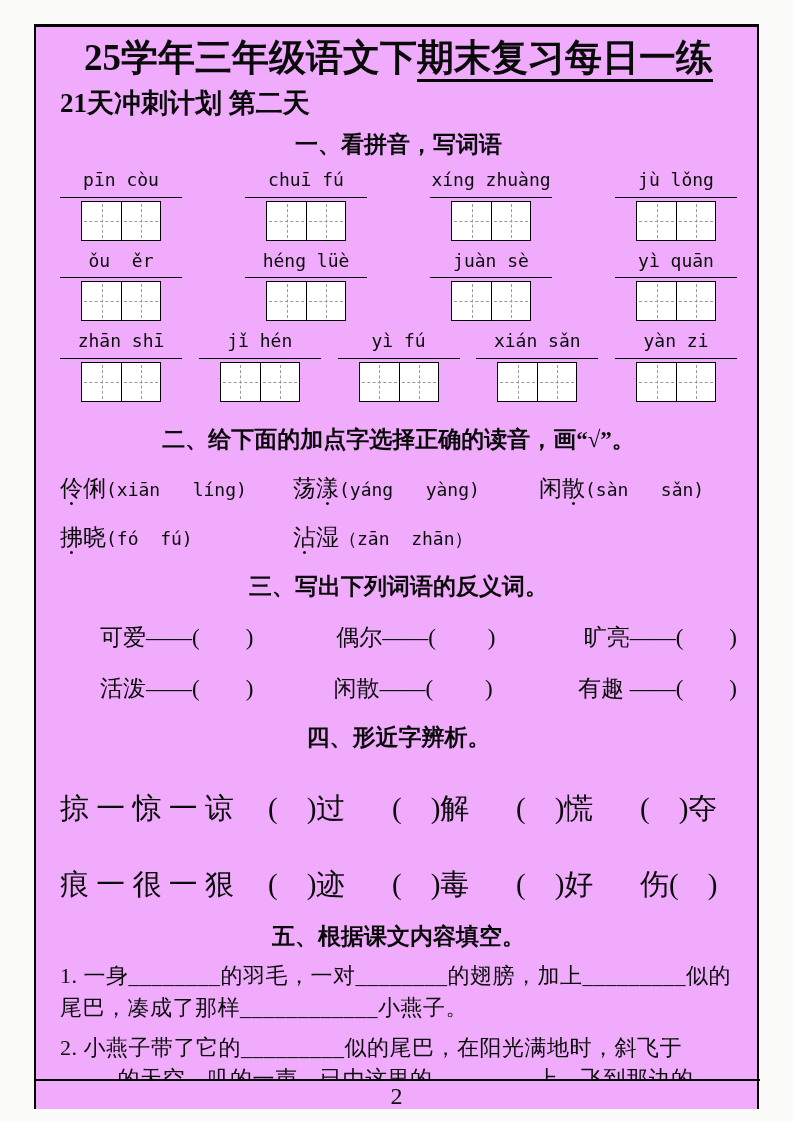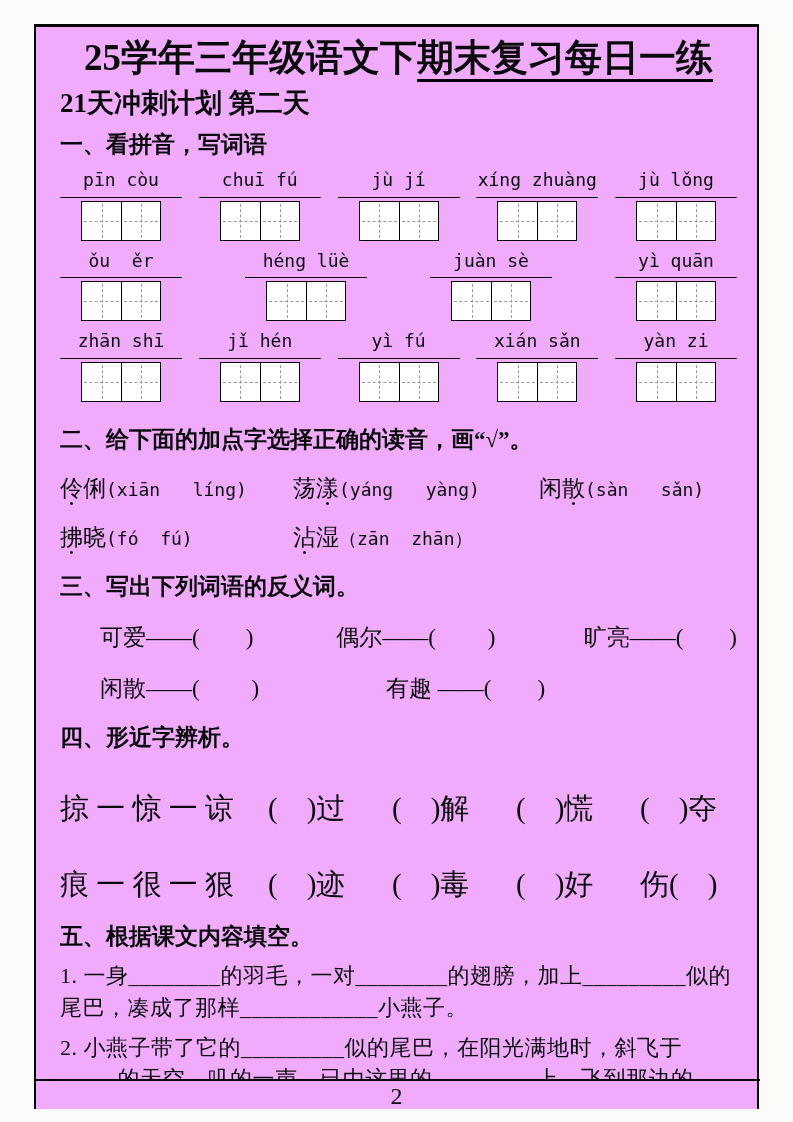--- a/index.html
+++ b/index.html
@@ -21,21 +21,21 @@
   }
   .content { padding: 6px 20px 0 24px; height: 1052px; overflow: hidden; }
 
   .title {
     text-align: center; font-size: 37px; font-weight: 900;
     margin: 2px 0 0; line-height: 1.25; white-space: nowrap;
   }
   .title .u { border-bottom: 3px solid #000; padding-bottom: 1px; }
   .subtitle { text-align: left; font-size: 27px; font-weight: 800; margin: 4px 0 0; }
 
-  .sec-heading { font-size: 23px; font-weight: 800; margin: 0; }
+  .sec-heading { font-size: 23px; font-weight: 800; margin: 0; text-align: center; }
   #s1h { margin-top: 8px; }
   #s2h { margin-top: 22px; }
   #s3h { margin-top: 18px; }
   #s4h { margin-top: 18px; }
   #s5h { margin-top: 16px; }
 
   
   .prow { display: flex; justify-content: space-between; margin-top: 9px; }
   .pcol { width: 122px; display: flex; flex-direction: column; align-items: center; }
   .pinyin {
@@ -95,27 +95,20 @@
           </div>
       </div>
       <div class="pcol">
         <div class="pinyin">chuī fú</div>
         <div class="grid">
             <div class="cell"></div>
             <div class="cell"></div>
           </div>
       </div>
       <div class="pcol">
-        <div class="pinyin">jù jí</div>
-        <div class="grid">
-            <div class="cell"></div>
-            <div class="cell"></div>
-          </div>
-      </div>
-      <div class="pcol">
         <div class="pinyin">xíng zhuàng</div>
         <div class="grid">
             <div class="cell"></div>
             <div class="cell"></div>
           </div>
       </div>
       <div class="pcol">
         <div class="pinyin">jù lǒng</div>
         <div class="grid">
             <div class="cell"></div>
@@ -207,20 +200,21 @@
     </div>
 
     <h2 class="sec-heading" id="s3h">三、写出下列词语的反义词。</h2>
 
     <div class="antrow">
       <div class="ant c1">可爱——(        )</div>
       <div class="ant c2">偶尔——(         )</div>
       <div class="ant c3">旷亮——(        )</div>
     </div>
     <div class="antrow">
+      <div class="ant c1">活泼——(        )</div>
       <div class="ant c2">闲散——(         )</div>
       <div class="ant c3">有趣 ——(        )</div>
     </div>
 
     <h2 class="sec-heading" id="s4h">四、形近字辨析。</h2>
 
     <div class="xrow">
       <div class="xleft">掠 一 惊 一 谅</div>
       <div class="xslot">(    )过</div>
       <div class="xslot">(    )解</div>

